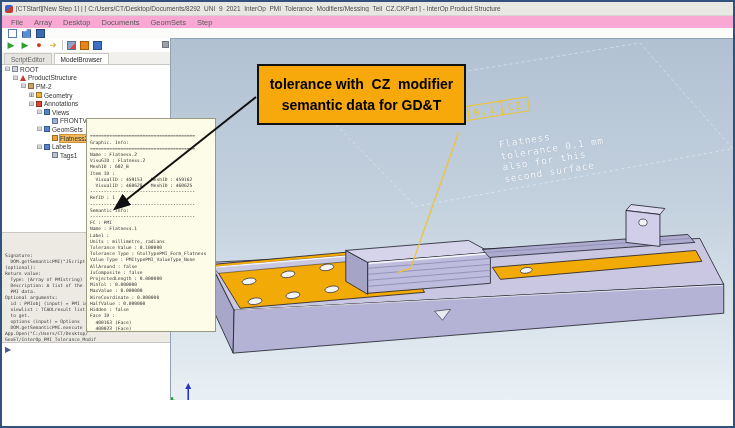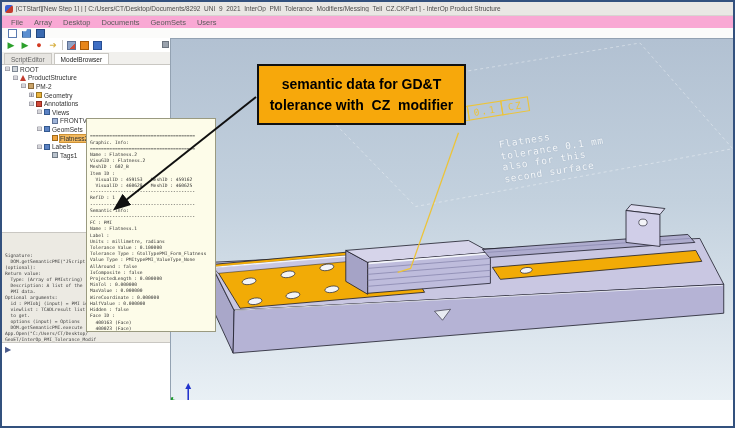--- a/index.html
+++ b/index.html
@@ -82,21 +82,21 @@
 <div class="titlebar">
   <span class="appicon"></span>
   <span class="title">[CTStart][New Step 1] | [ C:/Users/CT/Desktop/Documents/8292_UNI_9_2021_InterOp_PMI_Tolerance_Modifiers/Messing_Teil_CZ.CKPart ] - InterOp Product Structure</span>
 </div>
 <div class="menubar">
   <span>File</span>
   <span>Array</span>
   <span>Desktop</span>
   <span>Documents</span>
   <span>GeomSets</span>
-  <span>Users</span>
+  <span>Step</span>
 </div>
 <div class="filebar">
   <span class="fico f-new"></span>
   <span class="fico f-open"></span>
   <span class="fico f-save"></span>
 </div>
 
 <div class="leftpanel">
   <div class="scriptbar">
     <span class="sico s-run">▶</span>
@@ -251,22 +251,22 @@
     <div>also for this</div>
     <div>second surface</div>
   </div>
 </div>
 
 <div class="tooltip">
   
 <div>======================================</div><div>Graphic. Info:</div><div>======================================</div><div>Name : Flatness.2</div><div>VisuGID : Flatness.2</div><div>MeshID : 602_B</div><div>Item ID :</div><div>  VisualID : 459153   MeshID : 459162</div><div>  VisualID : 460628   MeshID : 460625</div><div>--------------------------------------</div><div>RefID : 1</div><div>--------------------------------------</div><div>Semantic info:</div><div>--------------------------------------</div><div>FC : PMI</div><div>Name : Flatness.1</div><div>Label :</div><div>Units : millimetre, radians</div><div>Tolerance Value : 0.100000</div><div>Tolerance Type : GtolTypePMI_Form_Flatness</div><div>Value Type : PMItypePMI_ValueType_None</div><div>AllAround : false</div><div>IsComposite : false</div><div>ProjectedLength : 0.000000</div><div>MinTol : 0.000000</div><div>MaxValue : 0.000000</div><div>WireCoordinate : 0.000000</div><div>HalfValue : 0.000000</div><div>Hidden : false</div><div>Face ID :</div><div>  400163 (Face)</div><div>  400023 (Face)</div><div>(end)</div></div>
 
 <div class="callout">
+  <div>tolerance with  CZ  modifier</div>
   <div>semantic data for GD&amp;T</div>
-  <div>tolerance with  CZ  modifier</div>
 </div>
 
 <svg class="overlay" viewBox="0 0 735 428">
   <defs>
     <marker id="ah" markerWidth="9" markerHeight="8" refX="7" refY="3.5" orient="auto">
       <path d="M0,0 L9,3.5 L0,7 Z" fill="#101010"></path>
     </marker>
   </defs>
   <line x1="256" y1="97" x2="116" y2="208" stroke="#101010" stroke-width="2" marker-end="url(#ah)"></line>
 </svg>

